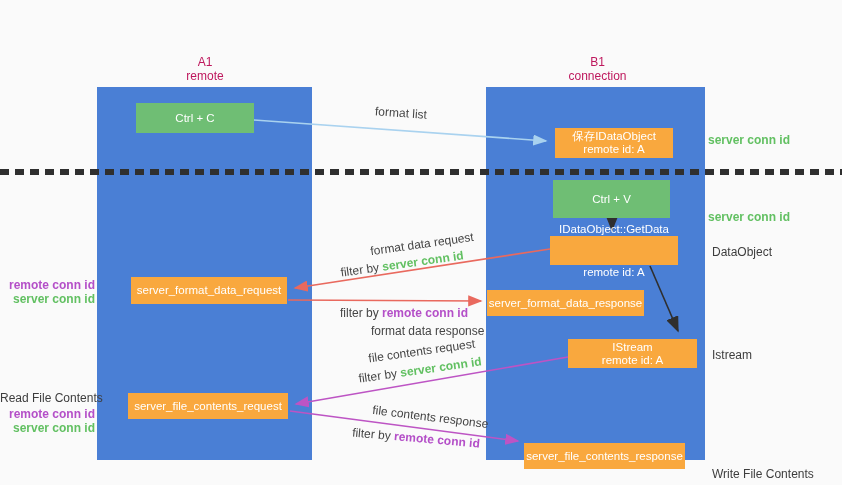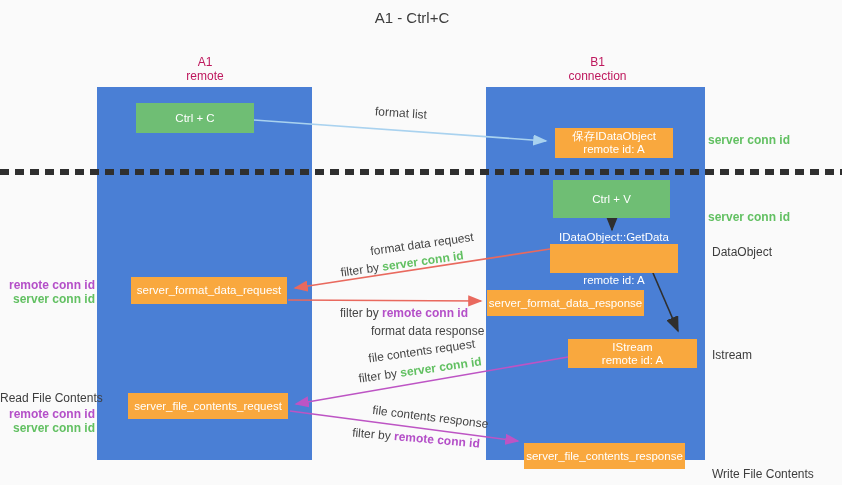--- a/index.html
+++ b/index.html
@@ -47,21 +47,20 @@
   .left-col { text-align: right; width: 95px; left: 0; }
 
   .flow-label { font-size: 12px; color: #454545; white-space: nowrap; z-index: 6; }
 
   svg.overlay { position: absolute; left: 0; top: 0; z-index: 3; }
 </style>
 </head>
 <body>
 
 <div class="abs title">
-  <div>A1 - Ctrl+C</div>
 </div>
 
 <div class="abs lane-header" style="left:150px; top:55px; width:110px;">
   <div>A1</div>
   <div>remote</div>
 </div>
 <div class="abs lane-header" style="left:540px; top:55px; width:115px;">
   <div>B1</div>
   <div>connection</div>
 </div>
@@ -101,21 +100,21 @@
 
 <div class="abs node node-orange" style="left:555px; top:128px; width:118px; height:30px;">
   <div>保存IDataObject</div>
   <div>remote id: A</div>
 </div>
 
 <div class="abs node node-green" style="left:553px; top:180px; width:117px; height:38px;">
   <div>Ctrl + V</div>
 </div>
 
-<div class="abs node node-orange" style="left:550px; top:244px; width:128px; height:29px;gap:30px;">
+<div class="abs node node-orange" style="left:550px; top:236px; width:128px; height:29px;gap:30px;">
   <div>IDataObject::GetData</div>
   <div>remote id: A</div>
 </div>
 
 <div class="abs node node-orange" style="left:131px; top:277px; width:156px; height:27px;">
   <div>server_format_data_request</div>
 </div>
 
 <div class="abs node node-orange" style="left:487px; top:290px; width:157px; height:26px;">
   <div>server_format_data_response</div>

